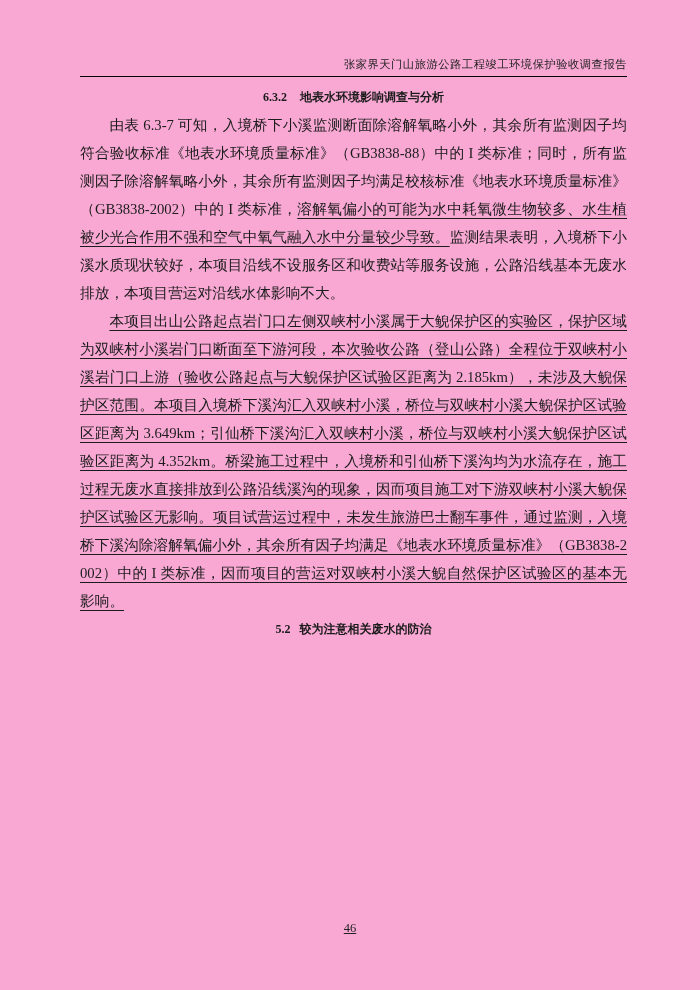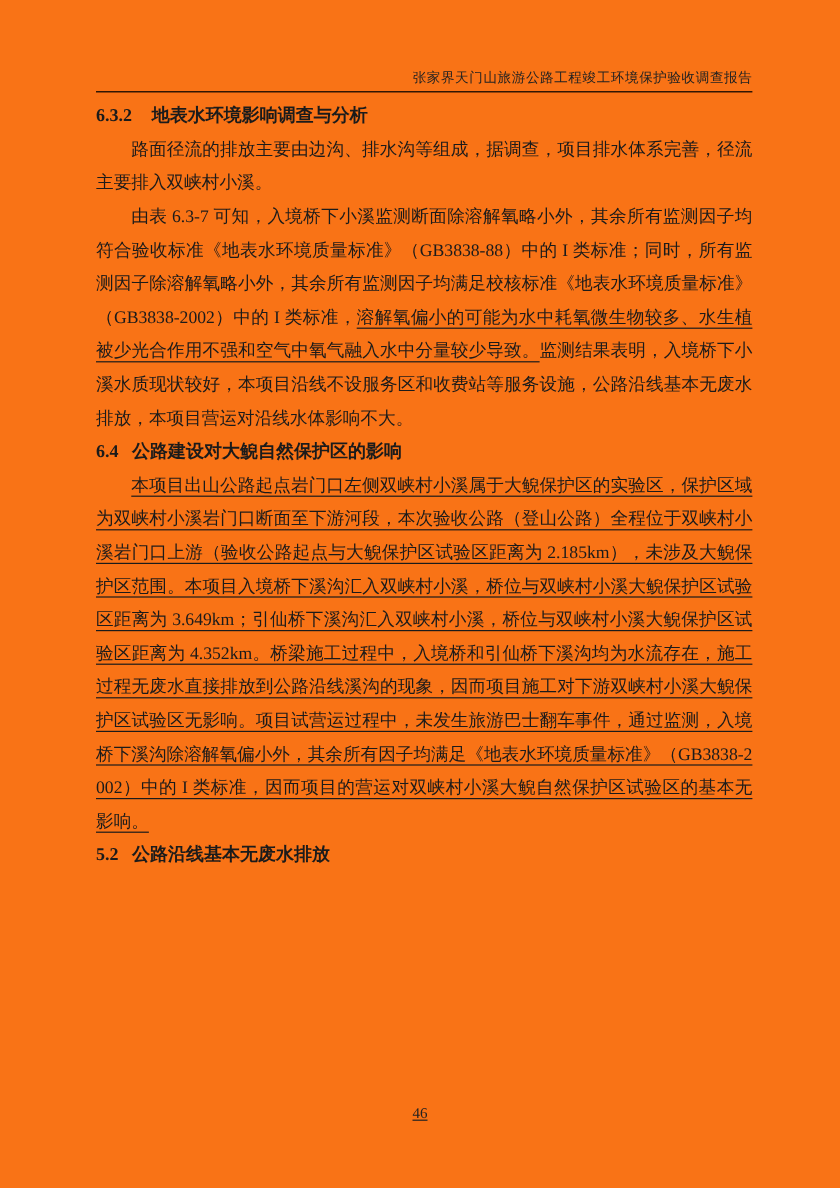--- a/index.html
+++ b/index.html
@@ -6,21 +6,21 @@
   body {
     width: 700px; height: 990px;
     background: #fdfdfd;
     font-family: "Liberation Serif", "DejaVu Serif", serif;
     color: #1b1b1b;
     position: relative;
     overflow: hidden;
   }
   .page {
     position: absolute; inset: 0;
-    background: #f97316;
+    background: #f9a8d4;
   }
   .running-header {
     position: absolute;
     top: 57px; right: 73px;
     font-size: 11.3px;
     letter-spacing: 0.5px;
     color: #222;
     white-space: nowrap;
   }
   .header-rule {
@@ -39,23 +39,23 @@
     text-justify: inter-ideograph;
   }
   .doc-body p { margin: 0; }
   .para {
     text-indent: 2em;
     word-break: break-all;
   }
   .heading {
     font-family: "Liberation Sans", "DejaVu Sans", sans-serif;
     font-weight: bold;
-    font-size: 15px;
+    font-size: 12px;
     line-height: 28px;
-    text-align: left;
+    text-align: center;
     white-space: nowrap;
   }
   .h-num {
     font-family: "Liberation Serif", "DejaVu Serif", serif;
     font-weight: bold;
     margin-right: 0.75em;
   }
   .heading.sub .h-num { margin-right: 1.1em; }
   .u {
     text-decoration: underline;
@@ -77,22 +77,20 @@
 <body>
 
 <div class="page">
 
   <div class="running-header">张家界天门山旅游公路工程竣工环境保护验收调查报告</div>
 
   <div class="header-rule"></div>
 
   <div class="doc-body">
       <div class="heading sub"><span class="h-num">6.3.2</span><span class="h-title">地表水环境影响调查与分析</span></div>
-      <p class="para"><span class="">路面径流的排放主要由边沟、排水沟等组成，据调查，项目排水体系完善，径流主要排入双峡村小溪。</span></p>
       <p class="para"><span class="">由表 6.3-7 可知，入境桥下小溪监测断面除溶解氧略小外，其余所有监测因子均符合验收标准《地表水环境质量标准》（GB3838-88）中的 I 类标准；同时，所有监测因子除溶解氧略小外，其余所有监测因子均满足校核标准《地表水环境质量标准》（GB3838-2002）中的 I 类标准，</span><span class="u">溶解氧偏小的可能为水中耗氧微生物较多、水生植被少光合作用不强和空气中氧气融入水中分量较少导致。</span><span class="">监测结果表明，入境桥下小溪水质现状较好，本项目沿线不设服务区和收费站等服务设施，公路沿线基本无废水排放，本项目营运对沿线水体影响不大。</span></p>
-      <div class="heading"><span class="h-num">6.4</span><span class="h-title">公路建设对大鲵自然保护区的影响</span></div>
       <p class="para"><span class="u">本项目出山公路起点岩门口左侧双峡村小溪属于大鲵保护区的实验区，保护区域为双峡村小溪岩门口断面至下游河段，本次验收公路（登山公路）全程位于双峡村小溪岩门口上游（验收公路起点与大鲵保护区试验区距离为 2.185km），未涉及大鲵保护区范围。本项目入境桥下溪沟汇入双峡村小溪，桥位与双峡村小溪大鲵保护区试验区距离为 3.649km；引仙桥下溪沟汇入双峡村小溪，桥位与双峡村小溪大鲵保护区试验区距离为 4.352km。桥梁施工过程中，入境桥和引仙桥下溪沟均为水流存在，施工过程无废水直接排放到公路沿线溪沟的现象，因而项目施工对下游双峡村小溪大鲵保护区试验区无影响。项目试营运过程中，未发生旅游巴士翻车事件，通过监测，入境桥下溪沟除溶解氧偏小外，其余所有因子均满足《地表水环境质量标准》（GB3838-2002）中的 I 类标准，因而项目的营运对双峡村小溪大鲵自然保护区试验区的基本无影响。</span></p>
-      <div class="heading"><span class="h-num">5.2</span><span class="h-title">公路沿线基本无废水排放</span></div>
+      <div class="heading"><span class="h-num">5.2</span><span class="h-title">较为注意相关废水的防治</span></div>
     </div>
 
   <div class="page-number">46</div>
 
 </div>
 
 </body></html>

